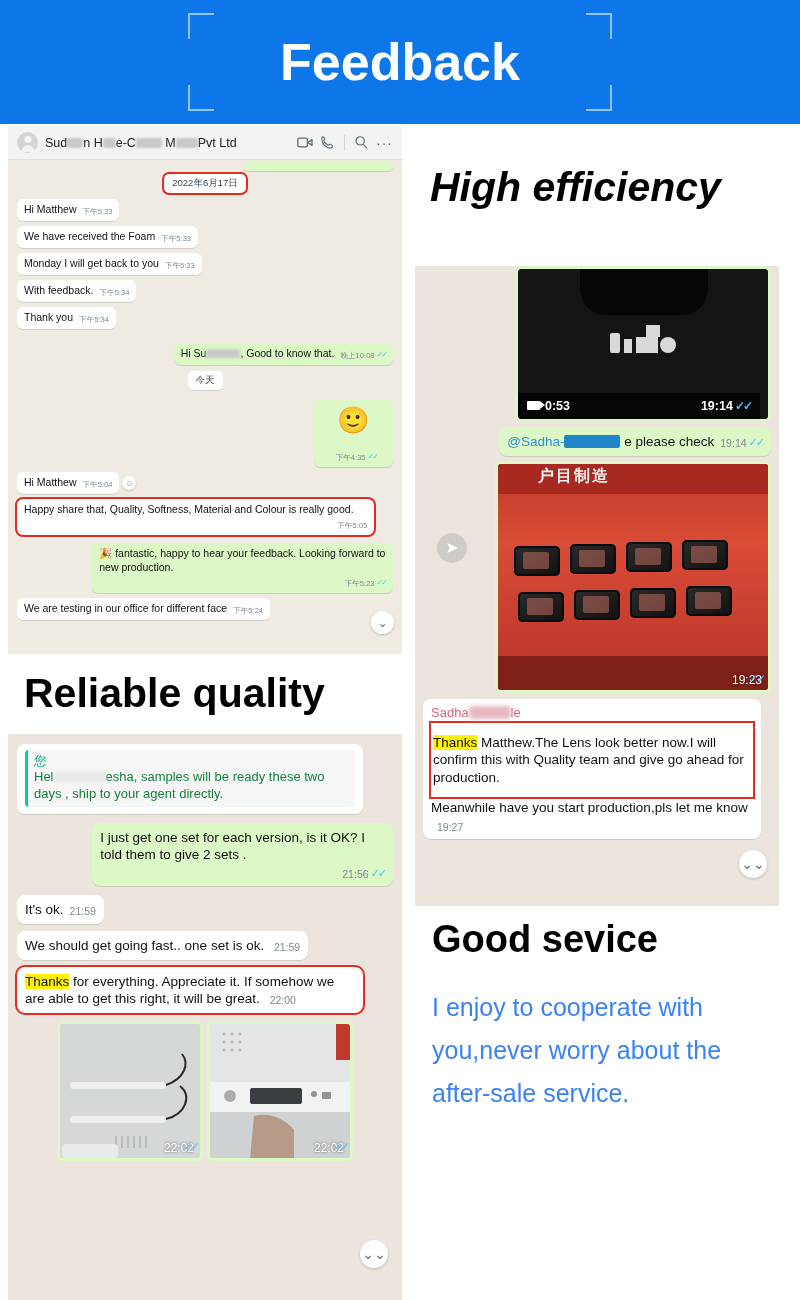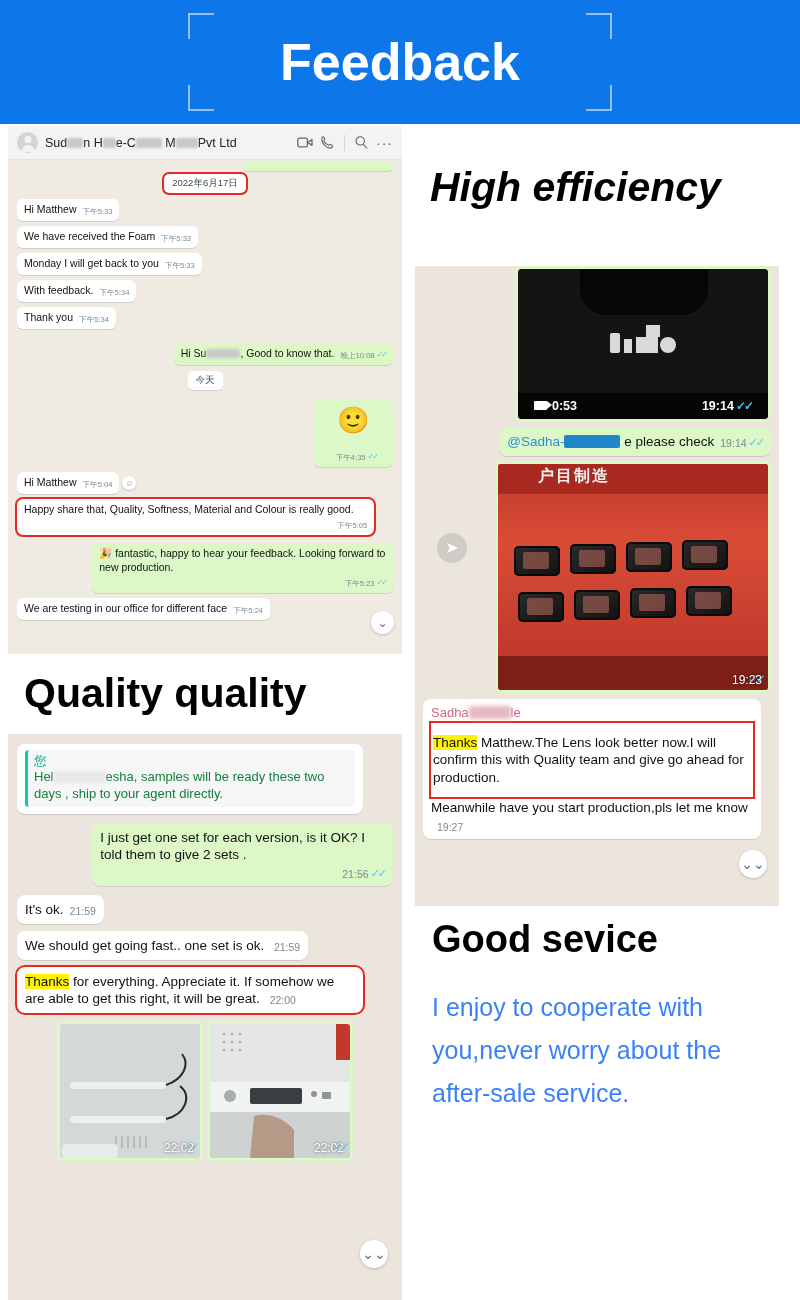--- a/index.html
+++ b/index.html
@@ -179,24 +179,24 @@
     background: linear-gradient(150deg,#cfd2d3 0%,#eceeee 40%,#b9bcbd 100%);
   }
 
   
   .video-box{
     position:relative; overflow:hidden; border-radius:7px;
     border:3px solid #dcf8c6;
     background: linear-gradient(180deg,#0d0d0d 0%,#1b1b1b 60%,#262626 100%);
   }
   .video-bar{
-    position:absolute; left:0; right:0; bottom:0; height:26px;
+    position:absolute; left:0; right:8px; bottom:0; height:26px;
     background: rgba(0,0,0,.72);
     display:flex; align-items:center; justify-content:space-between;
-    padding:0 16px; color:#fff; font-size:12.5px; font-weight:bold;
+    padding:0 9px; color:#fff; font-size:12.5px; font-weight:bold;
   }
   .cam-glyph{display:inline-block;width:13px;height:9px;background:#fff;position:relative;border-radius:1px;margin-right:5px;}
   .cam-glyph::after{content:"";position:absolute;right:-5px;top:0;border-left:5px solid #fff;border-top:4.5px solid transparent;border-bottom:4.5px solid transparent;}
   .lens-img{
     background: linear-gradient(180deg,#c0392b 0%,#d94c36 35%,#b8332a 100%);
     position:relative; overflow:hidden;
   }
   .lens{
     position:absolute; width:46px;height:30px;border-radius:5px;
     background: linear-gradient(150deg,#2b2b2b,#111);
@@ -311,21 +311,21 @@
         </div>
       </div>
 
       <div class="msg in" style="">
         <div class="bub in"><span>We are testing in our office for different face</span><span class="time">下午5:24</span></div>
       </div>
 
       <div class="scroll-btn" style="bottom:20px;">⌄</div>
     </div>
 
-    <div class="heading" style="position:absolute;left:24px;top:548px;">Quality quality</div>
+    <div class="heading" style="position:absolute;left:24px;top:548px;">Reliable quality</div>
 
     <div class="chat chat-mobile" style="position:absolute;left:8px;top:610px;width:394px;height:566px;">
 
       <div class="msg in" style="margin-top:10px;">
         <div class="bub in" style="max-width:92%;width:92%;">
           <div class="quote">
             <div class="qname">您</div>
             <div class="qtext"><span>Hel</span><span style="display:inline-block;width:52px;height:12px;background:#e9e9e9;border-radius:2px;filter:blur(1.6px);vertical-align:-2px;"></span><span>esha, samples will be ready these two days , ship to your agent directly.</span></div>
           </div>
         </div>

